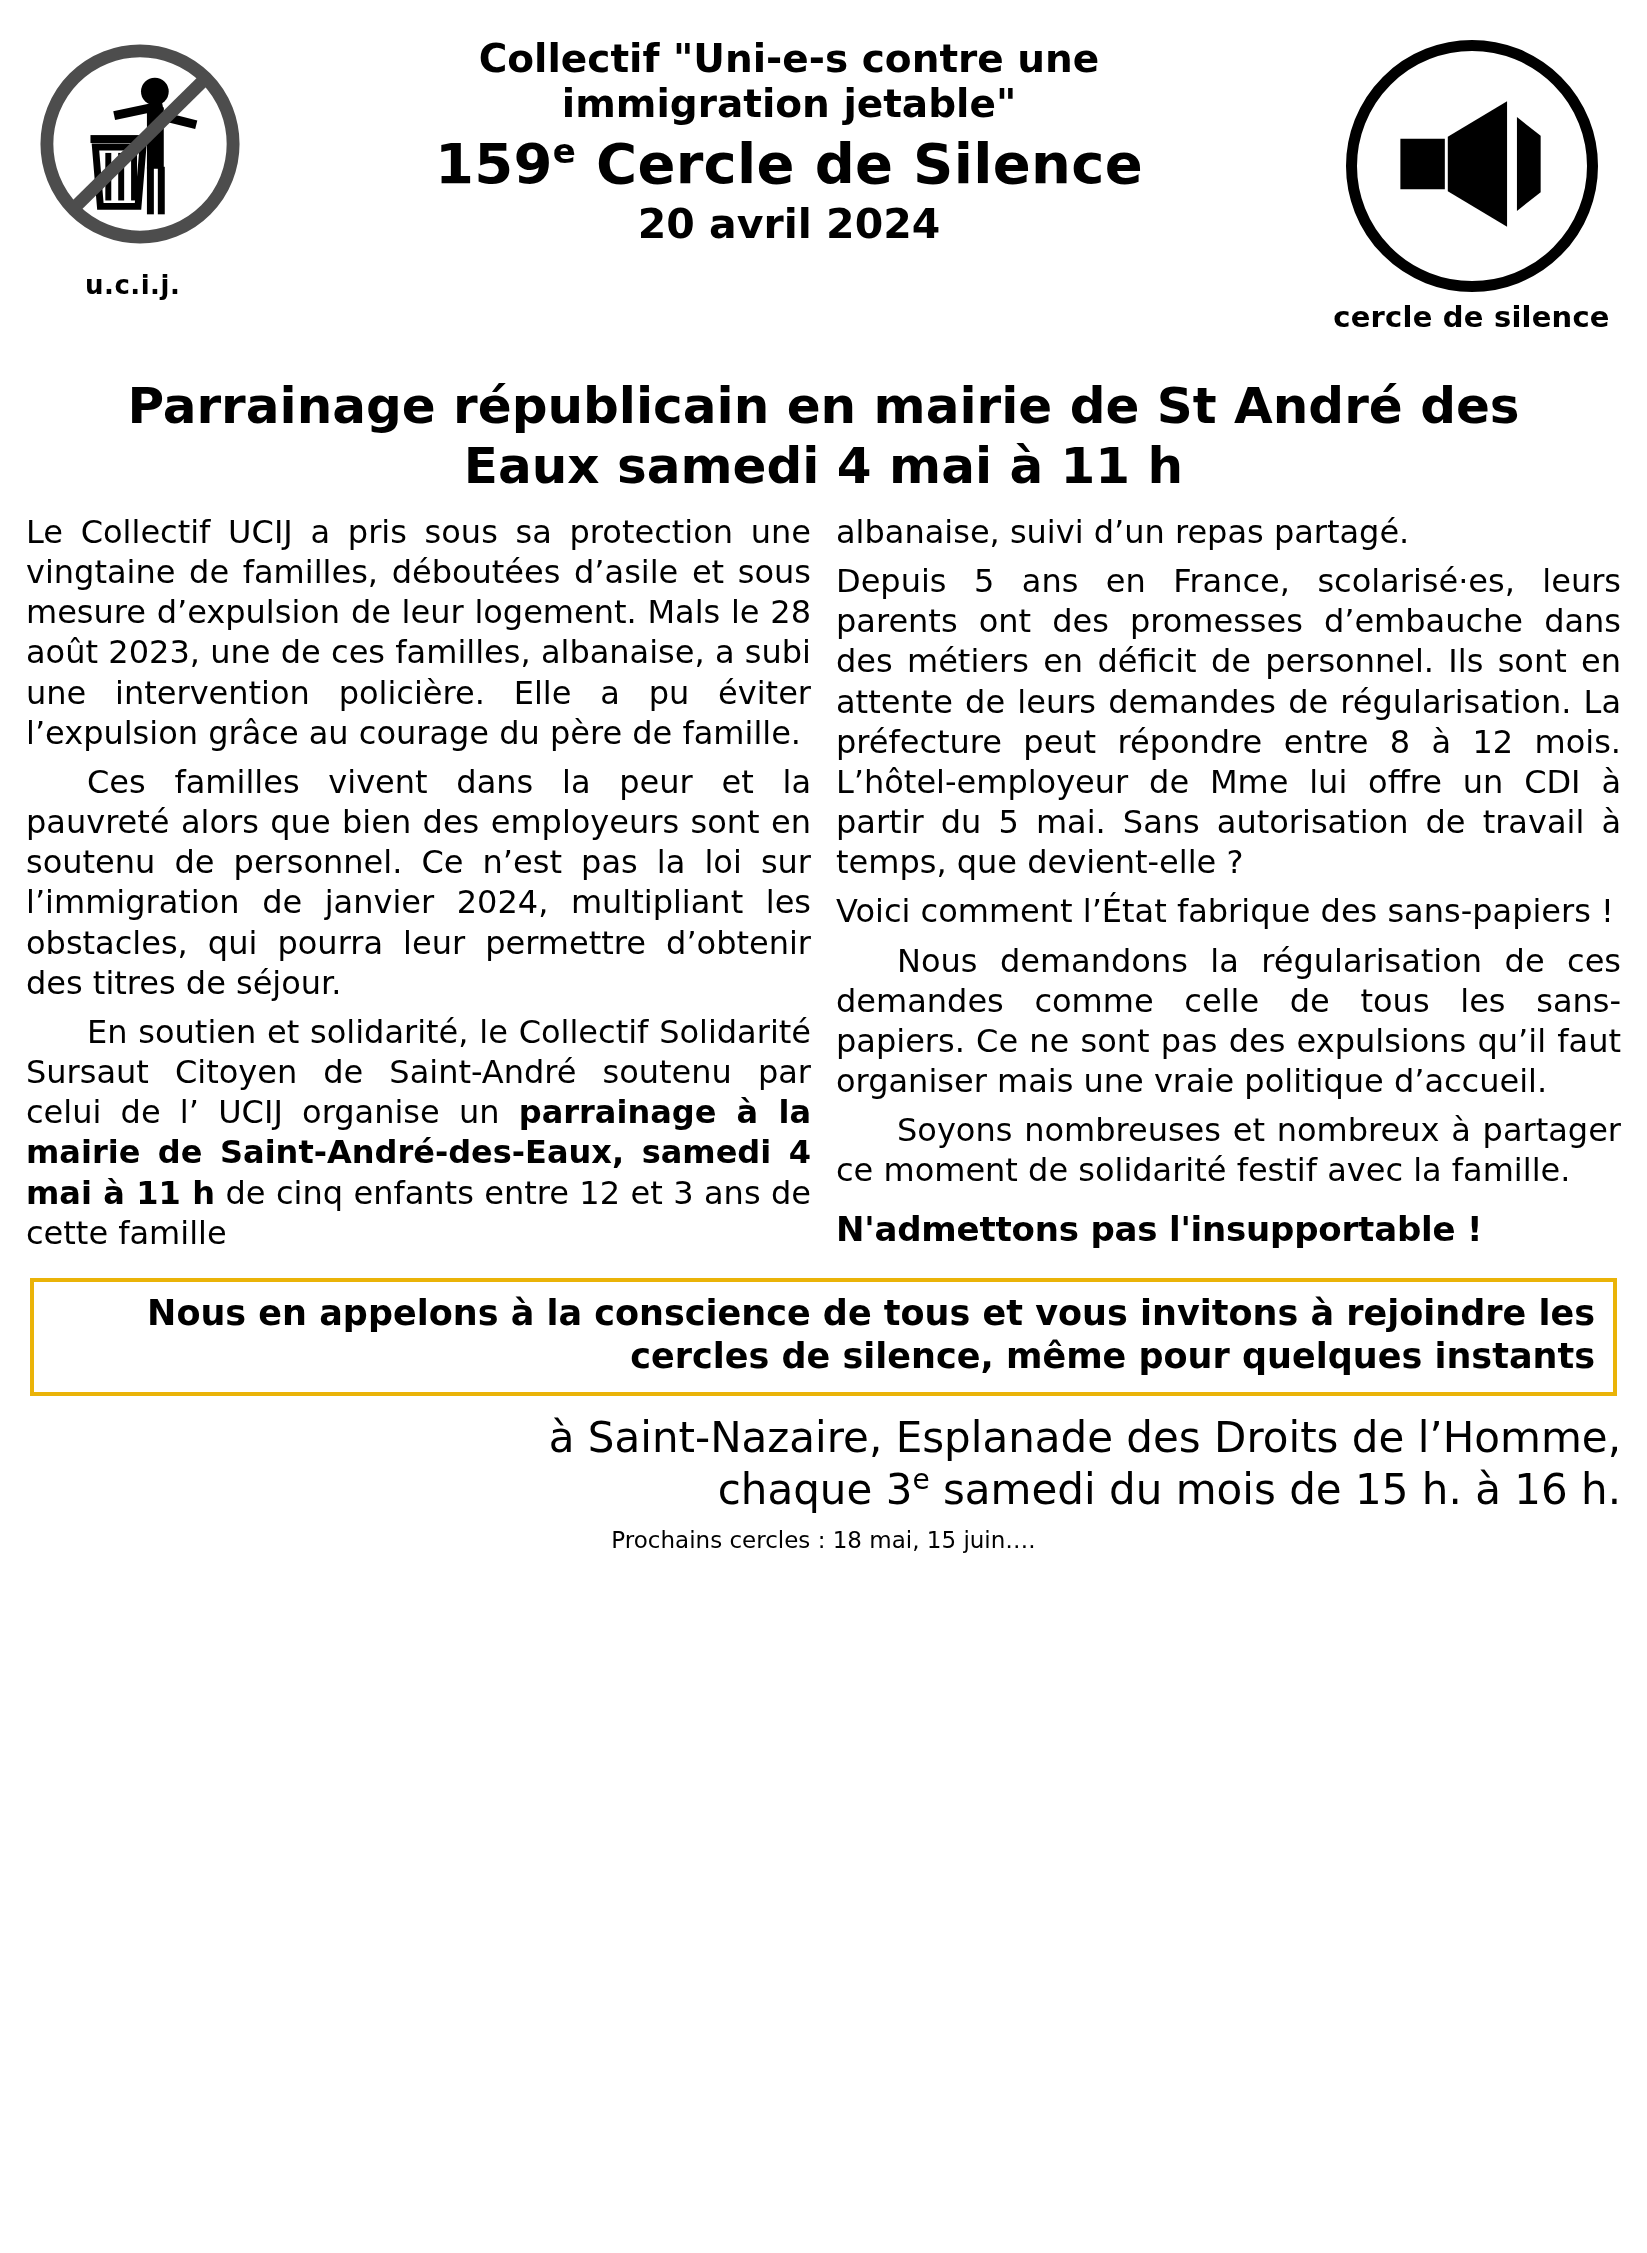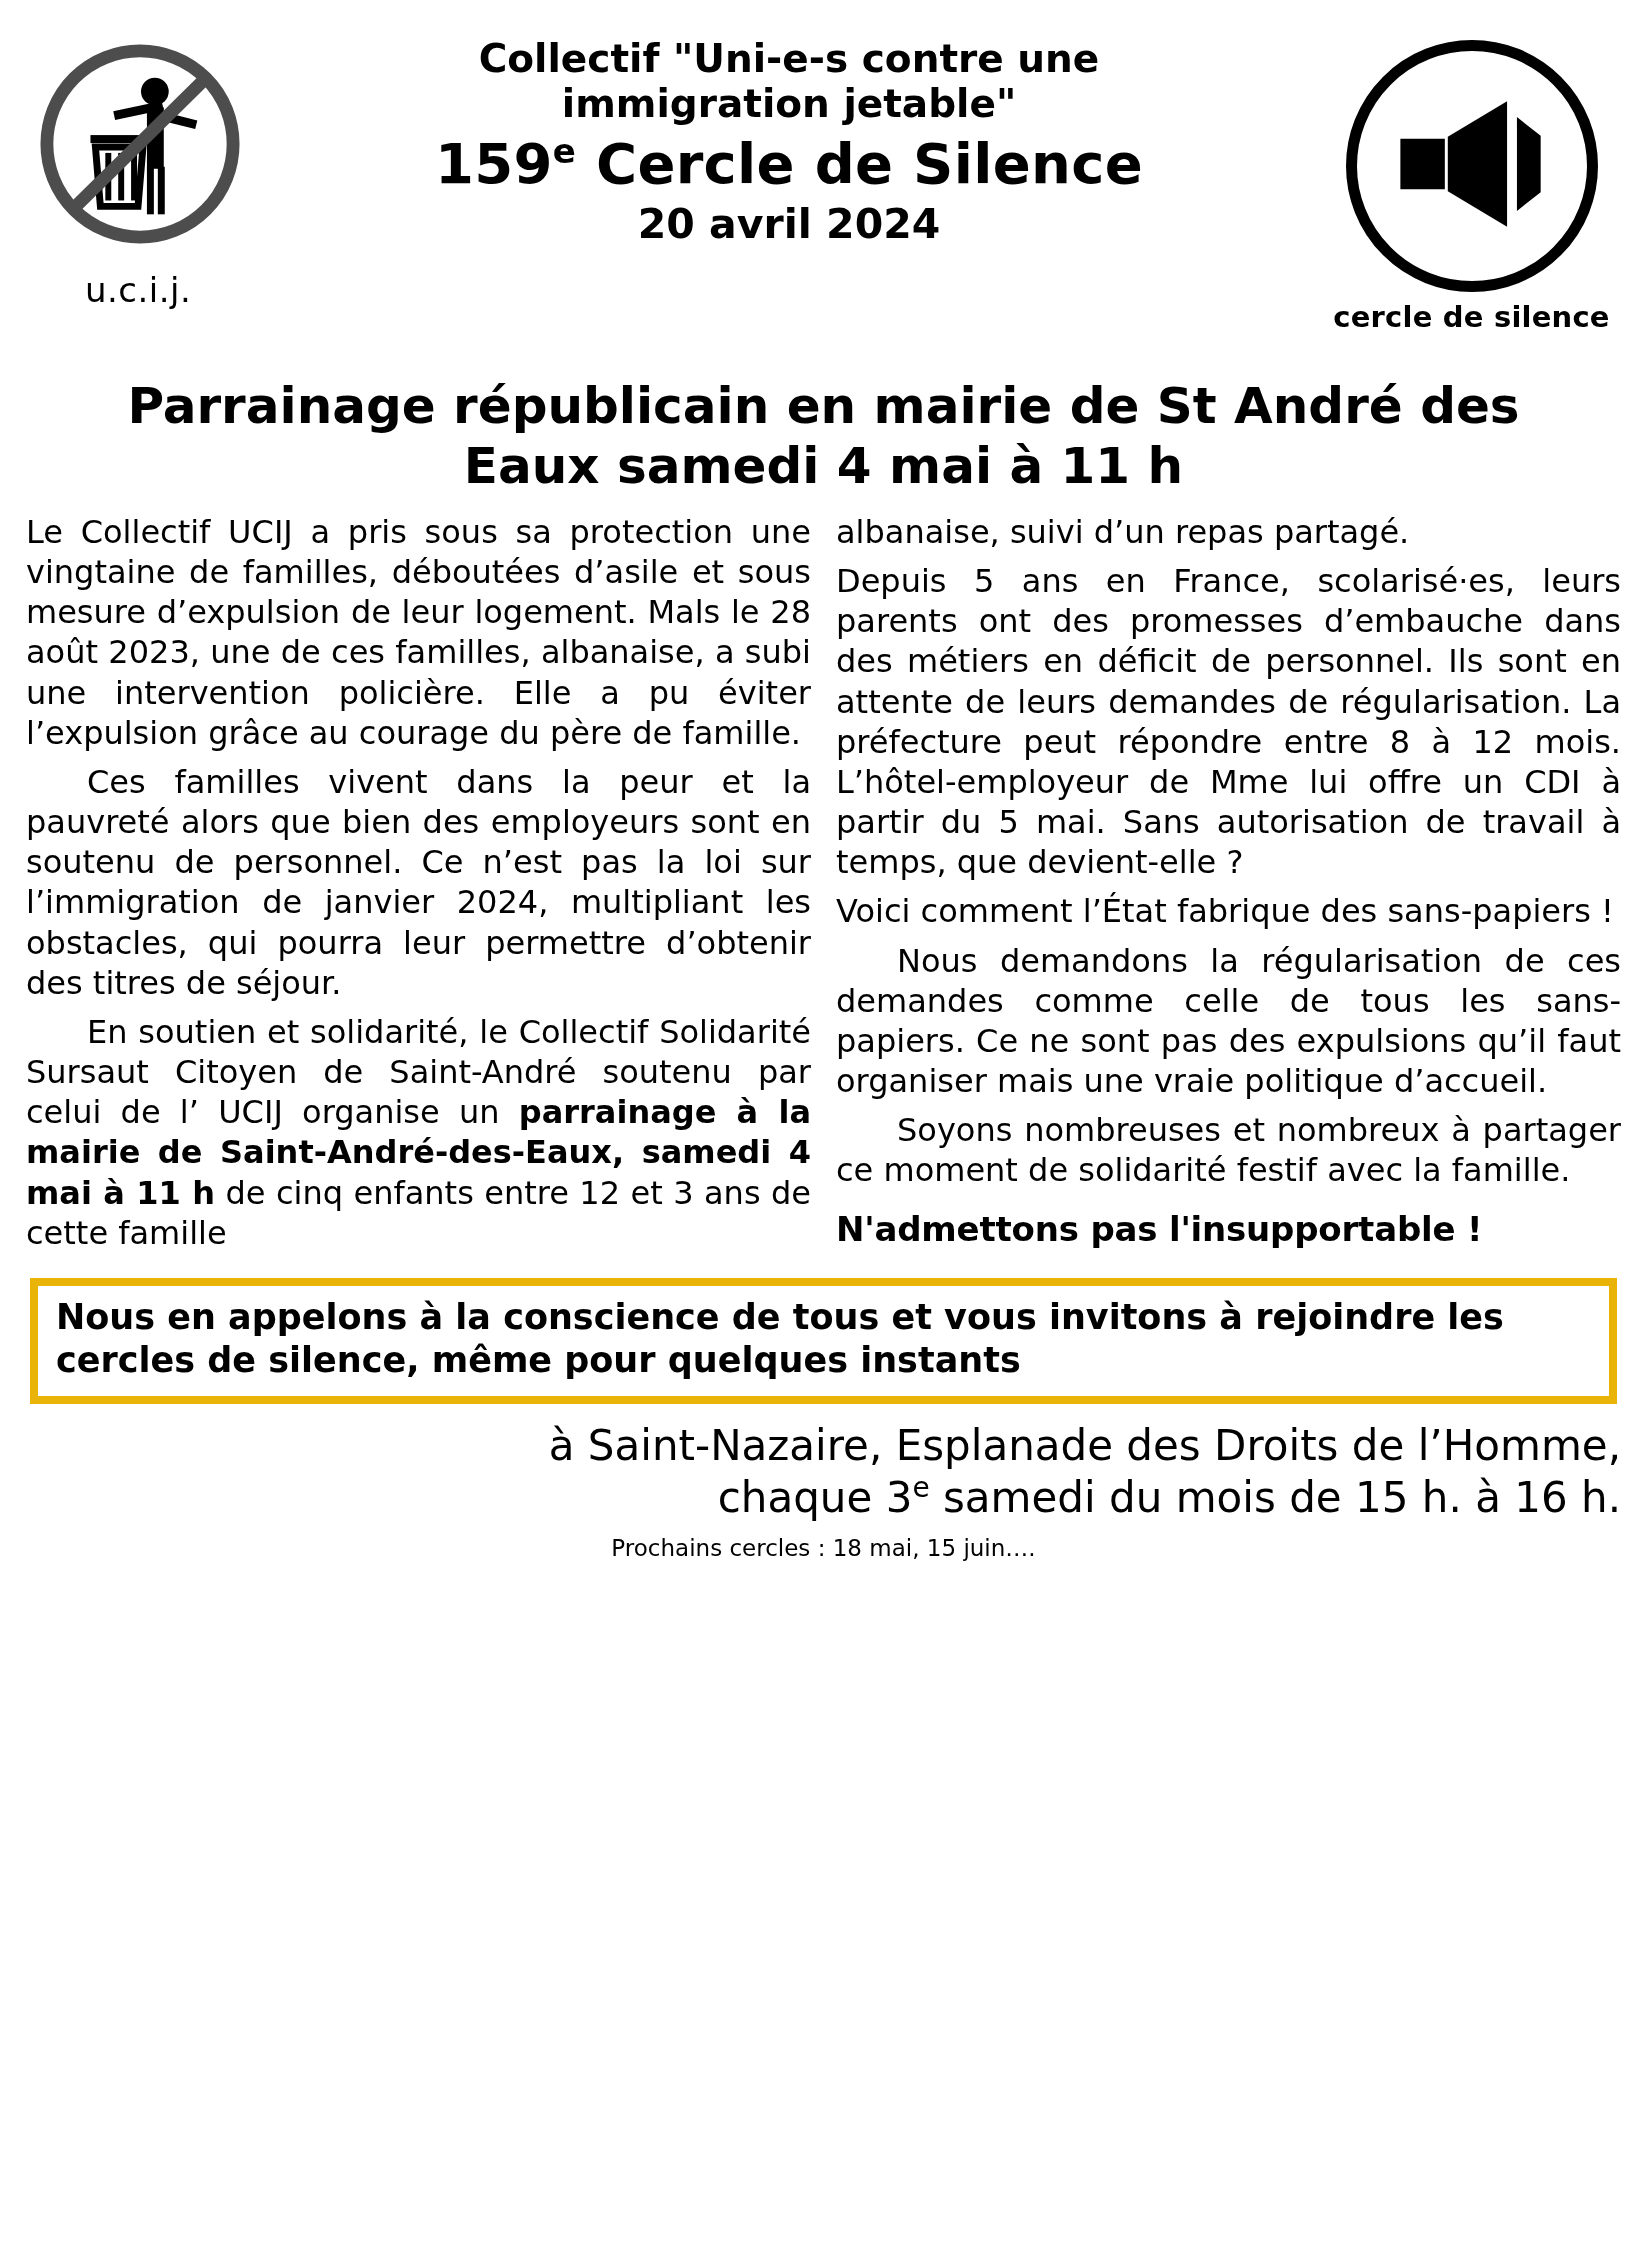--- a/index.html
+++ b/index.html
@@ -90,22 +90,22 @@
   }
   .date-line {
     font-size: 41px;
     font-weight: bold;
     margin: 4px 0 0 0;
   }
   .ucij {
     position: absolute;
     left: 59px;
     top: 252px;
-    font-size: 34px;
-    font-weight: normal;
+    font-size: 26px;
+    font-weight: bold;
     letter-spacing: 0.5px;
   }
 
   
   .subtitle {
     text-align: center;
     font-size: 50px;
     font-weight: bold;
     line-height: 1.2;
     margin: 2px 40px 16px 40px;
@@ -136,24 +136,24 @@
 
   .slogan {
     font-size: 34px;
     font-weight: bold;
     margin-top: 18px;
     letter-spacing: -0.2px;
   }
 
   
   .callout {
-    border: 8px solid #eab308;
+    border: 4px solid #eab308;
     margin: 16px 4px 0 4px;
     padding: 10px 18px 13px 18px;
-    text-align: left;
+    text-align: right;
     font-size: 35px;
     font-weight: bold;
     line-height: 1.24;
   }
   .footer-main {
     text-align: right;
     font-size: 42px;
     font-weight: normal;
     line-height: 1.22;
     margin-top: 16px;

